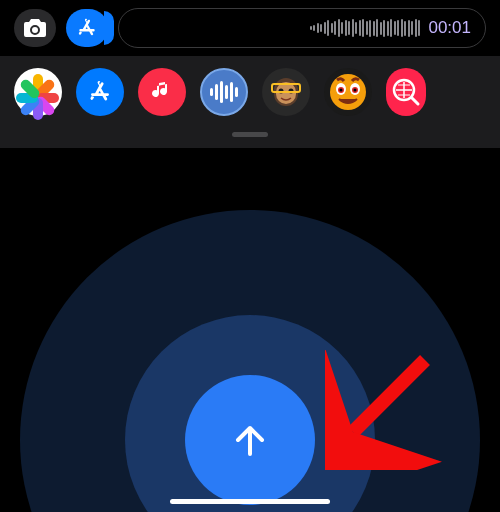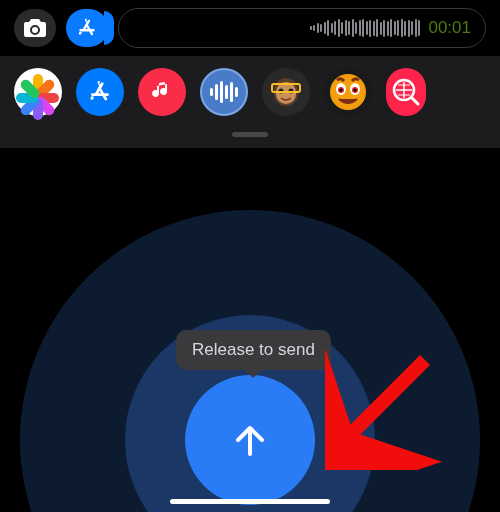--- a/index.html
+++ b/index.html
@@ -53,21 +53,21 @@
       display: flex;
       align-items: center;
       gap: 1.5px;
       height: 18px;
     }
     .waveform span {
       width: 2px;
       background: #8a8a8e;
       border-radius: 2px;
     }
-    .timer { color: #4d7c0f; font-size: 17px; }
+    .timer { color: #c4b5fd; font-size: 17px; }
     .app-row {
       height: 72px;
       background: #1c1c1e;
       display: flex;
       align-items: center;
       gap: 14px;
       padding: 0 14px;
     }
     .app-icon {
       width: 48px;
@@ -297,23 +297,20 @@
   </div>
 </div>
 
 <div class="handle-bar">
   <div class="handle"></div>
 </div>
 
 <div class="content">
   <div class="circle-outer"></div>
   <div class="circle-mid"></div>
-  <div class="tooltip">
-    <span>Release to send</span>
-  </div>
   <div class="circle-btn">
     <svg width="48" height="48" viewBox="0 0 48 48" fill="none" stroke="#fff" stroke-width="4" stroke-linecap="round" stroke-linejoin="round">
         <path d="M24 38 V12 M12 24 L24 12 L36 24"></path>
       </svg>
   </div>
   <svg class="arrow-annotation" width="120" height="120" viewBox="0 0 120 120">
       <defs>
         <marker id="ah" markerWidth="12" markerHeight="12" refX="3" refY="6" orient="auto">
           <path d="M0,0 L12,6 L0,12 L3,6 Z" fill="#f20d0d"></path>
         </marker>

